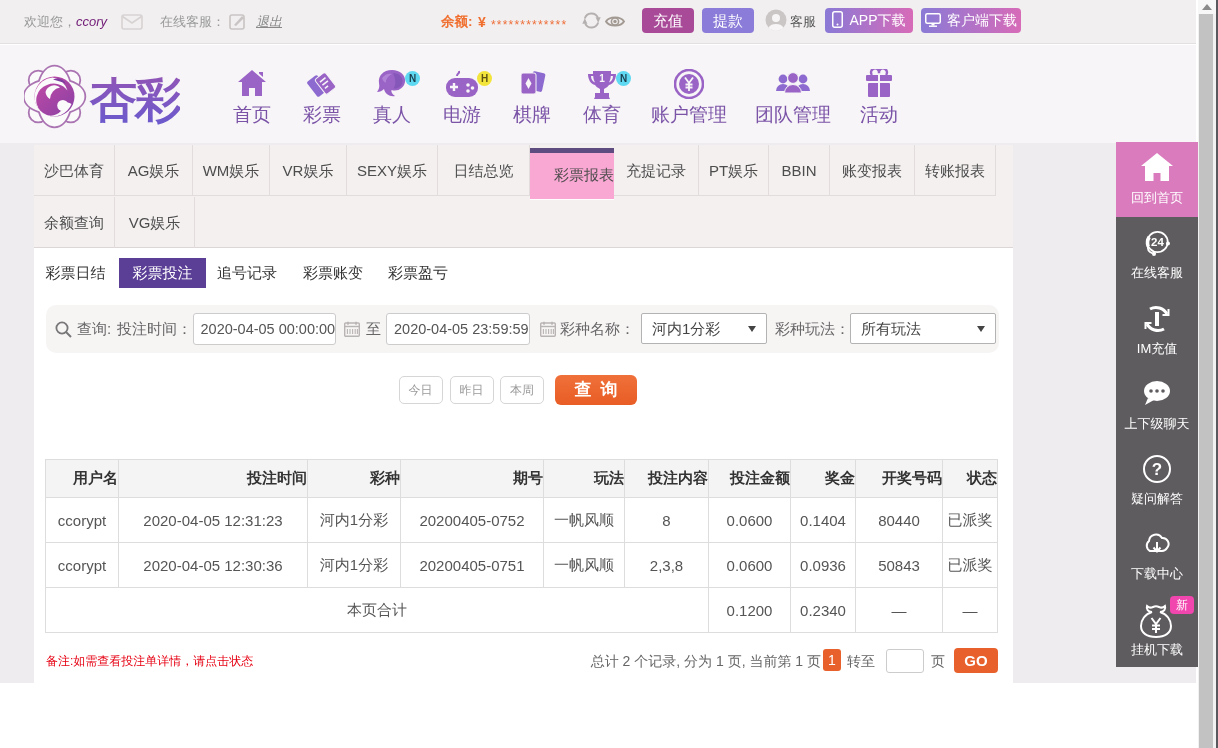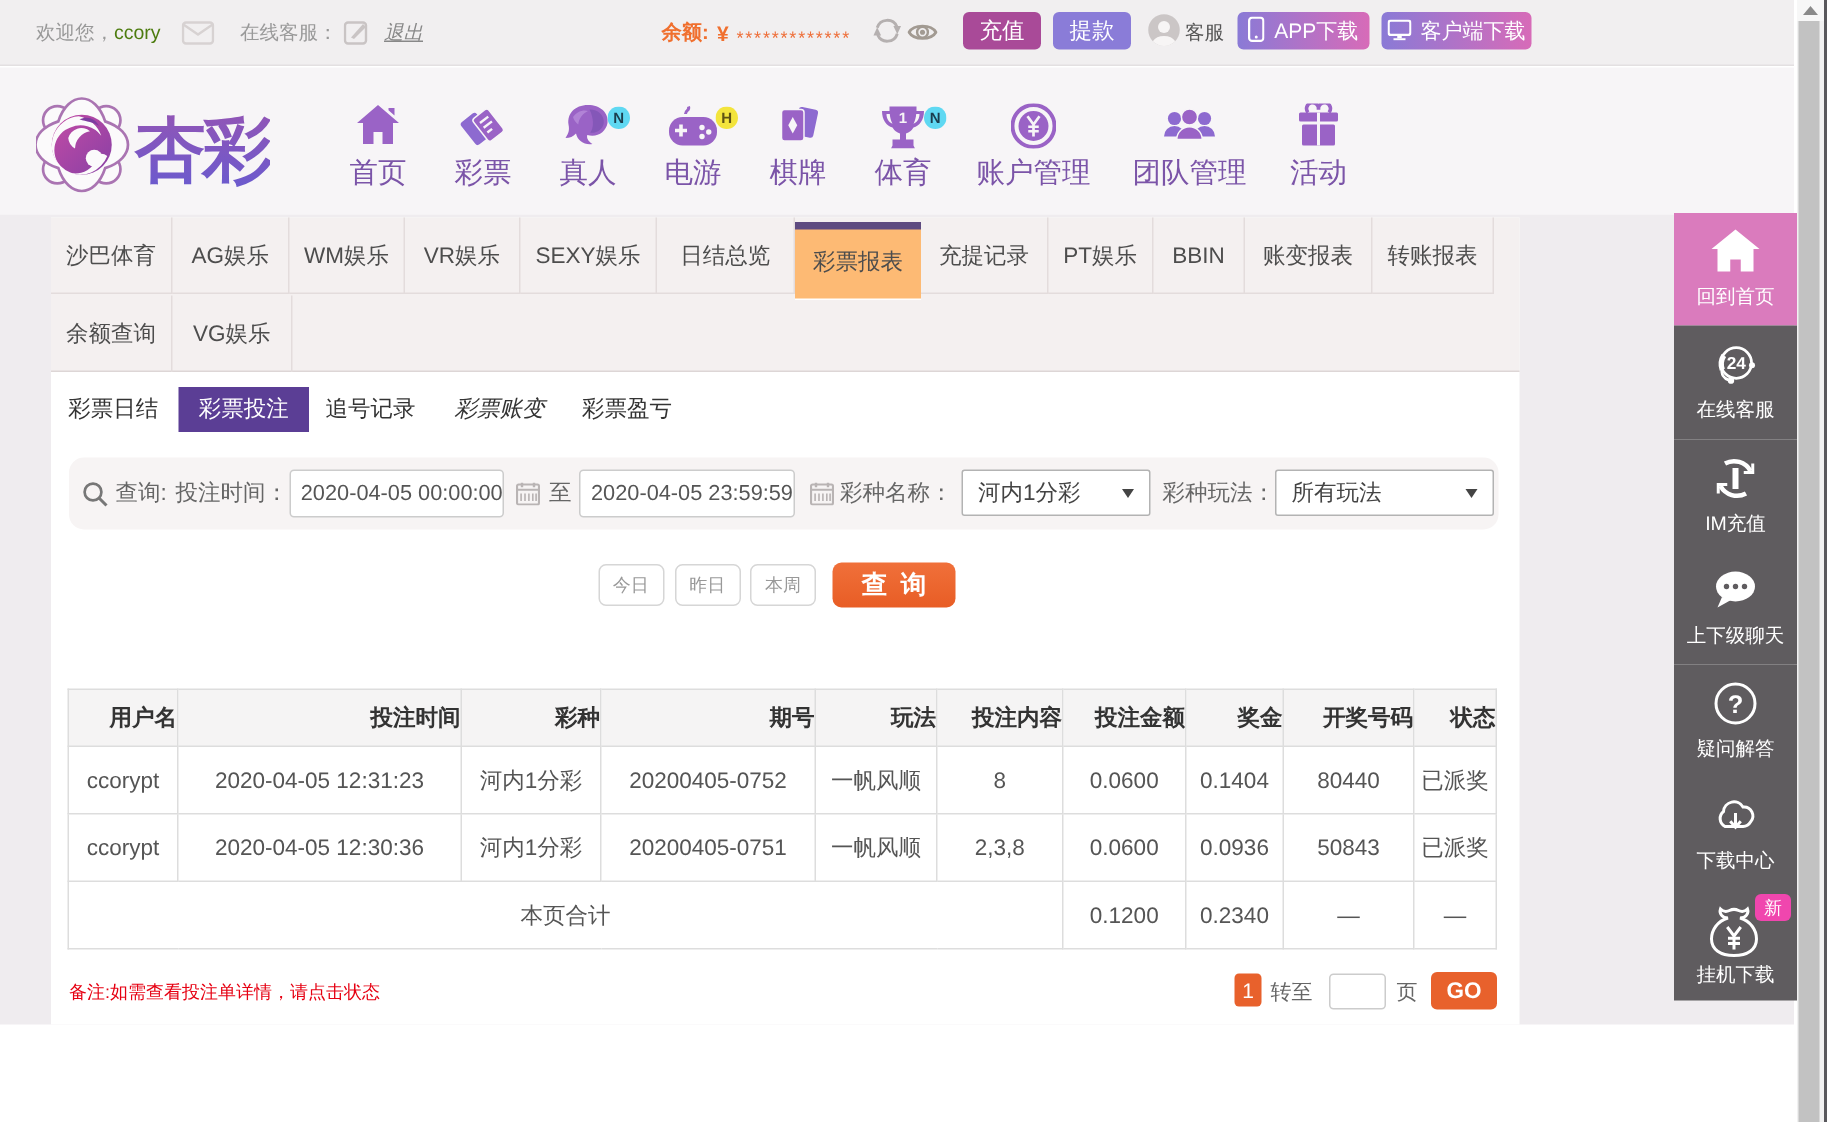--- a/index.html
+++ b/index.html
@@ -25,21 +25,21 @@
 
 
 #main { left:0; top:143px; width:1196px; height:540px; background:#efecef; }
 #panel { position:absolute; left:34px; top:2px; width:979px; height:538px; background:#fff; }
 
 
 #tabbar { position:absolute; left:0; top:0; width:979px; height:103px; background:#f4f0f0; border-bottom:1px solid #ddd6d6; }
 .tab { position:absolute; height:51px; line-height:51px; text-align:center; font-size:15px; color:#4d4d4d; border-right:1px solid #e3dcdc; }
 .tab.r1 { top:0; border-bottom:1px solid #e3dcdc; }
 .tab.r2 { top:52px; }
-.tab.active { background:#fdba74; border-top:5px solid #5e4b80; line-height:44px; color:#4d4d4d; border-bottom:1px solid #fff; height:52px; top:3px !important; border-right:none; z-index:2; }
+.tab.active { background:#f9a8d4; border-top:5px solid #5e4b80; line-height:44px; color:#4d4d4d; border-bottom:1px solid #fff; height:52px; top:3px !important; border-right:none; z-index:2;text-align:right; }
 
 
 .subtab { position:absolute; top:113px; width:87px; height:30px; line-height:30px; text-align:center; font-size:15px; color:#333; }
 .subtab.active { background:#5b3e95; color:#fff; }
 
 
 #form { position:absolute; left:12px; top:160px; width:953px; height:48px; background:#f7f4f4; border-radius:10px; }
 .f-lab { position:absolute; top:0; height:48px; line-height:48px; font-size:15px; color:#666; white-space:nowrap; }
 .f-inp { position:absolute; top:8px; height:32px; background:#fff; border:1px solid #ccc; border-radius:3px; font-size:14.5px; color:#555; line-height:30px; padding-left:7px; white-space:nowrap; letter-spacing:0px; }
 .f-sel { position:absolute; top:8px; height:31px; background:#fff; border:1px solid #b3b3b3; border-radius:2px; font-size:15px; color:#444; line-height:29px; padding-left:10px; }
@@ -70,21 +70,21 @@
 #sb-track { left:1198px; top:0; width:18px; height:748px; background:#f1f1f1; }
 #sb-thumb { left:1199px; top:14px; width:14px; height:734px; background:#c2c2c2; }
 #sb-btn { left:1198px; top:0; width:18px; height:14px; background:#f7f7f7; }
 #sb-arrow { left:1202px; top:4px; width:0; height:0; border-left:5px solid transparent; border-right:5px solid transparent; border-bottom:6px solid #8a8a8a; }
 #sb-edge { left:1216px; top:0; width:2px; height:748px; background:#59585c; }
 </style>
 </head>
 <body>
 <div id="stage">
   <div class="abs" id="topbar">
-    <div class="tb-txt" style="left:24px;">欢迎您，<span style="color:#4d7c0f;">ccory</span></div>
+    <div class="tb-txt" style="left:24px;">欢迎您，<span style="color:#701a75;font-style:italic;">ccory</span></div>
     <svg class="abs" style="left:121px; top:14px;" width="22" height="16" viewBox="0 0 22 16">
         <rect x="1" y="1" width="20" height="14" rx="2" fill="none" stroke="#d7d2d2" stroke-width="1.6"></rect>
         <path d="M1.5 2.5 L11 9 L20.5 2.5" fill="none" stroke="#d7d2d2" stroke-width="1.6"></path>
       </svg>
     <div class="tb-txt" style="left:160px;">在线客服：</div>
     <svg class="abs" style="left:229px; top:13px;" width="17" height="17" viewBox="0 0 17 17">
         <rect x="1" y="2" width="14" height="14" rx="2" fill="none" stroke="#c9c4c4" stroke-width="1.6"></rect>
         <path d="M5 12 L13 3 L15 5 L7 13 Z" fill="#c9c4c4"></path>
       </svg>
     <div class="tb-txt" style="left:256px; font-style:italic; text-decoration:underline; color:#888;">退出</div>
@@ -252,21 +252,21 @@
         <div class="tab r1" style="left:665px; width:70px;">PT娱乐</div>
         <div class="tab r1" style="left:735px; width:61px;">BBIN</div>
         <div class="tab r1" style="left:796px; width:85px;">账变报表</div>
         <div class="tab r1" style="left:881px; width:81px;">转账报表</div>
         <div class="tab r2" style="left:0; width:81px;">余额查询</div>
         <div class="tab r2" style="left:81px; width:80px;">VG娱乐</div>
       </div>
       <div class="subtab" style="left:0; width:83px;">彩票日结</div>
       <div class="subtab active" style="left:85px; width:87px;">彩票投注</div>
       <div class="subtab" style="left:170px; width:86px;">追号记录</div>
-      <div class="subtab" style="left:256px; width:86px;font-style:italic;">彩票账变</div>
+      <div class="subtab" style="left:256px; width:86px;">彩票账变</div>
       <div class="subtab" style="left:341px; width:86px;">彩票盈亏</div>
       <div id="form">
         <svg class="abs" style="left:9px; top:16px;" width="17" height="17" viewBox="0 0 17 17">
             <circle cx="7" cy="7" r="5.6" fill="none" stroke="#777" stroke-width="1.8"></circle>
             <path d="M11 11 L16 16" stroke="#777" stroke-width="2"></path>
           </svg>
         <div class="f-lab" style="left:31px;">查询:</div>
         <div class="f-lab" style="left:71px;">投注时间：</div>
         <div class="f-inp" style="left:146.5px; width:143px;">2020-04-05 00:00:00</div>
         <svg class="abs" style="left:298px; top:16px;" width="16" height="16" viewBox="0 0 16 16">
@@ -345,20 +345,21 @@
         <tr>
               <td colspan="6" style="height:41px;">本页合计</td>
               <td>0.1200</td>
               <td>0.2340</td>
               <td>—</td>
               <td>—</td>
             </tr>
       </tbody>
         </table>
       <div id="note">备注:如需查看投注单详情，请点击状态</div>
+      <div class="abs" style="left:440px; top:504px; width:347px; height:24px; line-height:24px; text-align:right; font-size:14px; color:#666;">总计 2 个记录, 分为 1 页, 当前第 1 页</div>
       <div class="abs" style="left:789px; top:504px; width:18px; height:22px; line-height:22px; text-align:center; background:#e8612c; border-radius:3px; color:#fff; font-size:14px;">1</div>
       <div class="abs" style="left:813px; top:504px; height:24px; line-height:24px; font-size:14px; color:#666;">转至</div>
       <div class="abs" style="left:852px; top:504px; width:38px; height:24px; background:#fff; border:1px solid #ccc; border-radius:3px;"></div>
       <div class="abs" style="left:897px; top:504px; height:24px; line-height:24px; font-size:14px; color:#666;">页</div>
       <div class="abs" style="left:920px; top:503px; width:44px; height:25px; line-height:25px; text-align:center; background:#e8612c; border-radius:4px; color:#fff; font-size:15px; font-weight:bold;">GO</div>
     </div>
   </div>
   <div class="abs" id="sidebar">
     <div class="sb-item pink">
       <div class="sic"><svg width="34" height="30" viewBox="0 0 34 30">

